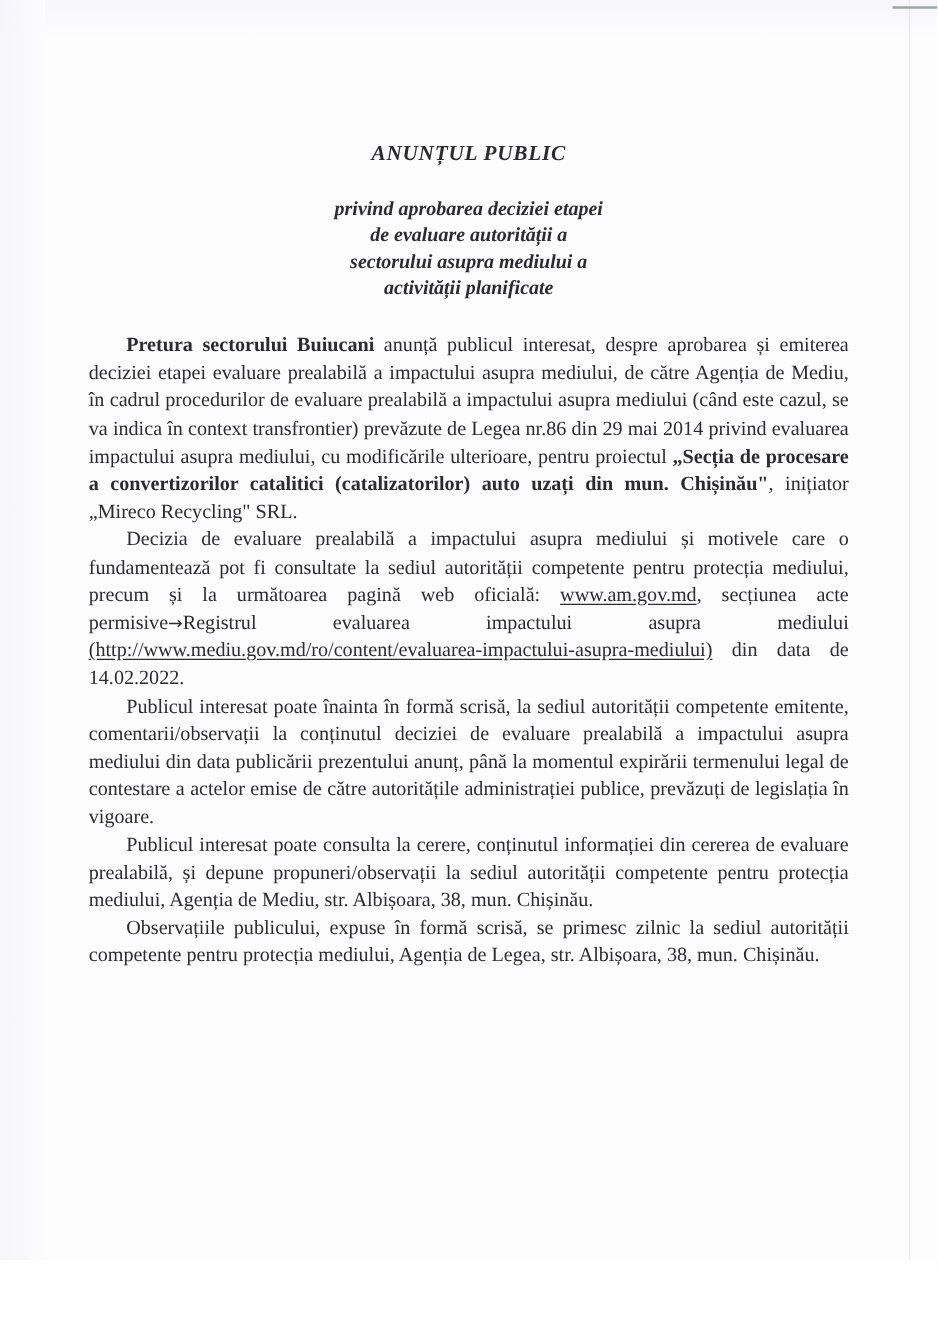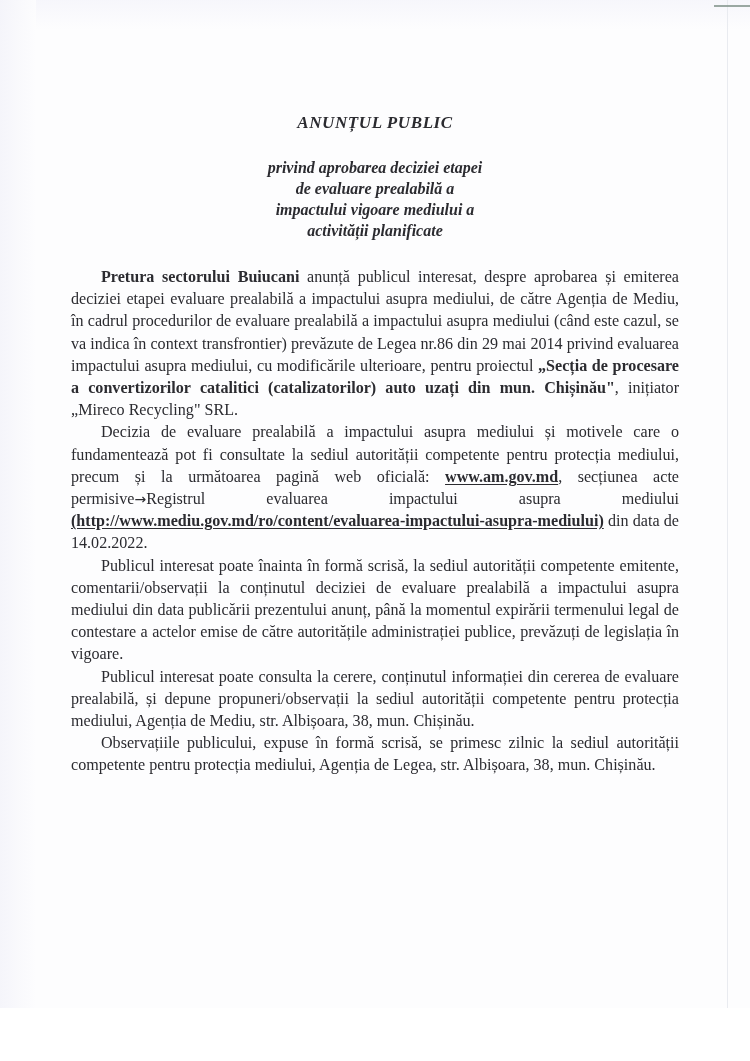--- a/index.html
+++ b/index.html
@@ -95,42 +95,41 @@
     text-indent: 30px;
     font-size: 16.1px;
     line-height: 22.2px;
     hyphens: none;
   }
 
   b.strong { font-weight: bold; }
   span.link {
     text-decoration: underline;
     text-underline-offset: 1.5px;
-    font-weight: bold;
   }
   span.arrow { font-family: "DejaVu Sans", sans-serif; font-size: 14px; }
 </style>
 </head>
 <body>
 
 <div class="page">
 
   <div class="scan-tint-top"></div>
   <div class="scan-tint-left"></div>
   <div class="scan-edge-right"></div>
   <div class="scan-edge-top"></div>
 
   <div class="content">
 
     <h1 class="doc-title">ANUNȚUL PUBLIC</h1>
 
     <div class="subtitle">
       <span class="sub-line">privind aprobarea deciziei etapei</span>
-      <span class="sub-line">de evaluare prealabilă a</span>
-      <span class="sub-line">impactului vigoare mediului a</span>
+      <span class="sub-line">de evaluare autorității a</span>
+      <span class="sub-line">sectorului asupra mediului a</span>
       <span class="sub-line">activității planificate</span>
     </div>
 
     <div class="body-block">
 
       <p class="para"><b class="strong">Pretura sectorului Buiucani</b><span> anunță publicul interesat, despre aprobarea și emiterea deciziei etapei evaluare prealabilă a impactului asupra mediului, de către Agenția de Mediu, în cadrul procedurilor de evaluare prealabilă a impactului asupra mediului (când este cazul, se va indica în context transfrontier) prevăzute de Legea nr.86 din 29 mai 2014 privind evaluarea impactului asupra mediului, cu modificările ulterioare, pentru proiectul </span><b class="strong">„Secția de procesare a convertizorilor catalitici (catalizatorilor) auto uzați din mun. Chișinău"</b><span>, inițiator „Mireco Recycling" SRL.</span></p>
 
       <p class="para"><span>Decizia de evaluare prealabilă a impactului asupra mediului și motivele care o fundamentează pot fi consultate la sediul autorității competente pentru protecția mediului, precum și la următoarea pagină web oficială: </span><span class="link">www.am.gov.md</span><span>, secțiunea acte permisive</span><span class="arrow">→</span><span>Registrul evaluarea impactului asupra mediului </span><span class="link">(http://www.mediu.gov.md/ro/content/evaluarea-impactului-asupra-mediului)</span><span> din data de 14.02.2022.</span></p>
 
       <p class="para">Publicul interesat poate înainta în formă scrisă, la sediul autorității competente emitente, comentarii/observații la conținutul deciziei de evaluare prealabilă a impactului asupra mediului din data publicării prezentului anunț, până la momentul expirării termenului legal de contestare a actelor emise de către autoritățile administrației publice, prevăzuți de legislația în vigoare.</p>

